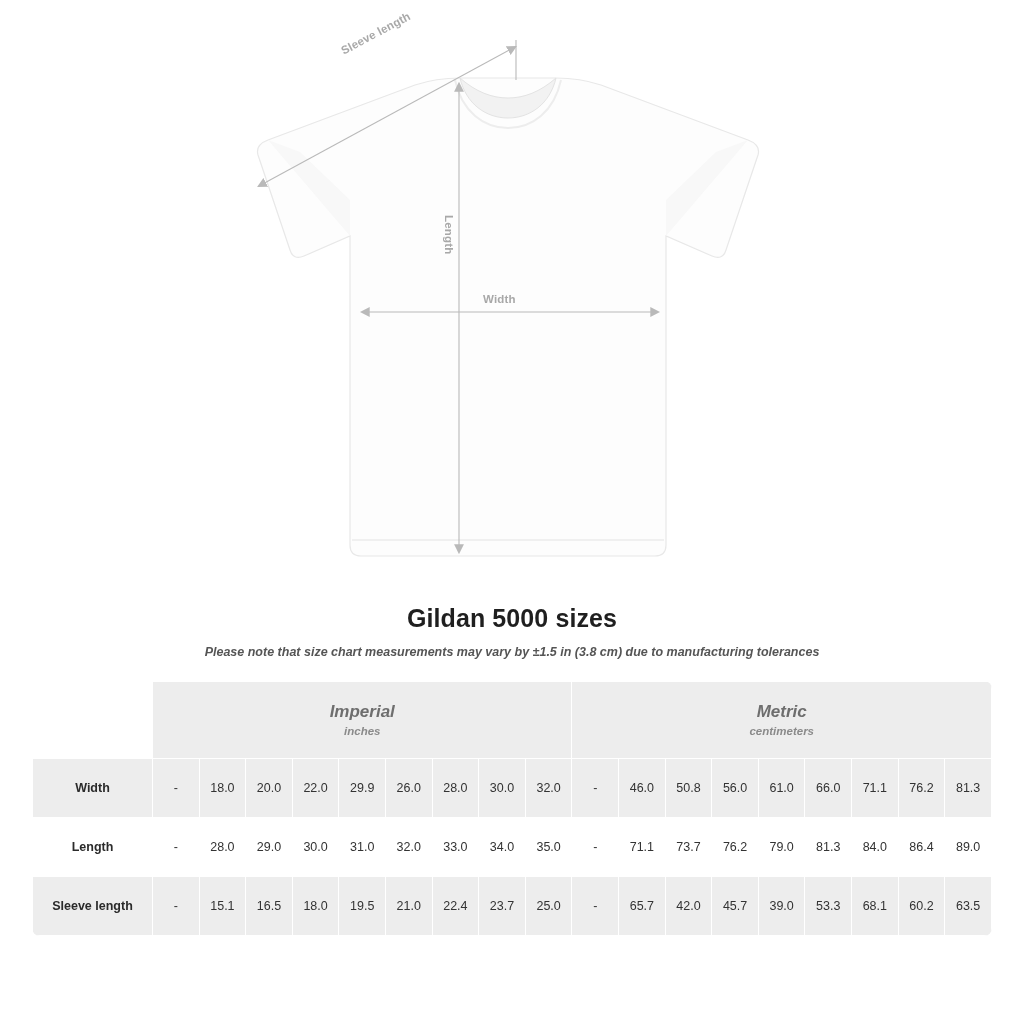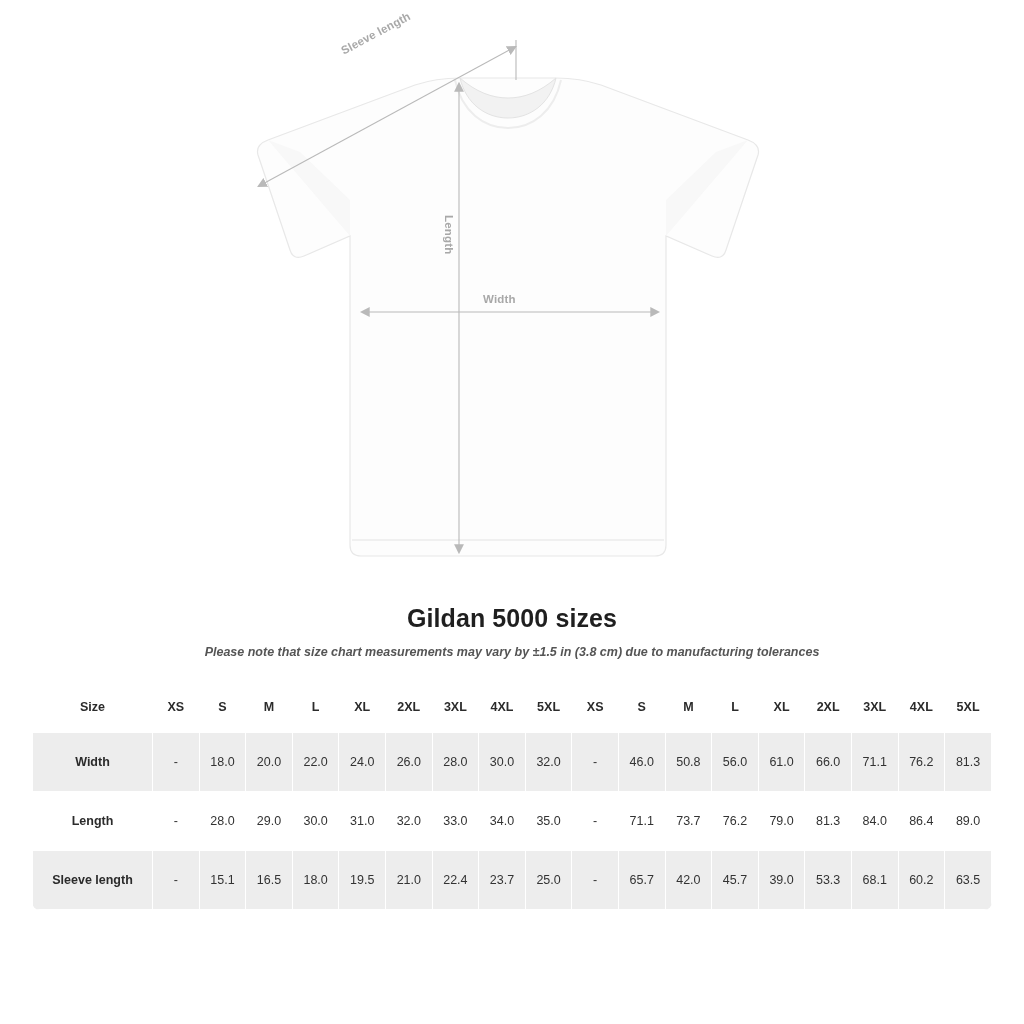--- a/index.html
+++ b/index.html
@@ -227,51 +227,41 @@
         <col class="datacol">
         <col class="datacol">
         <col class="datacol">
         <col class="datacol">
       <col class="datacol">
         <col class="datacol">
         <col class="datacol">
         <col class="datacol">
     </colgroup>
     <thead>
-      <tr class="hdr-row">
-        <th class="rowlabel">Size</th>
-        <th>XS</th>
-        <th>S</th>
-        <th>M</th>
-        <th>L</th>
-        <th>XL</th>
-        <th>2XL</th>
-        <th>3XL</th>
-        <th>4XL</th>
-        <th>5XL</th>
-        <th>XS</th>
-        <th>S</th>
-        <th>M</th>
-        <th>L</th>
-        <th>XL</th>
-        <th>2XL</th>
-        <th>3XL</th>
-        <th>4XL</th>
-        <th>5XL</th>
+      <tr>
+        <th class="corner-cell"></th>
+        <th class="unit-cell" colspan="9">
+          <div class="unit-name">Imperial</div>
+          <div class="unit-sub">inches</div>
+        </th>
+        <th class="unit-cell" colspan="9">
+          <div class="unit-name">Metric</div>
+          <div class="unit-sub">centimeters</div>
+        </th>
       </tr>
     </thead>
     <tbody>
 
       <tr class="shaded">
         <td class="row-label">Width</td>
         <td class="val">-</td>
         <td class="val">18.0</td>
         <td class="val">20.0</td>
         <td class="val">22.0</td>
-        <td class="val">24.0</td>
+        <td class="val">29.9</td>
         <td class="val">26.0</td>
         <td class="val">28.0</td>
         <td class="val">30.0</td>
         <td class="val">32.0</td>
         <td class="val">-</td>
         <td class="val">46.0</td>
         <td class="val">50.8</td>
         <td class="val">56.0</td>
         <td class="val">61.0</td>
         <td class="val">66.0</td>

